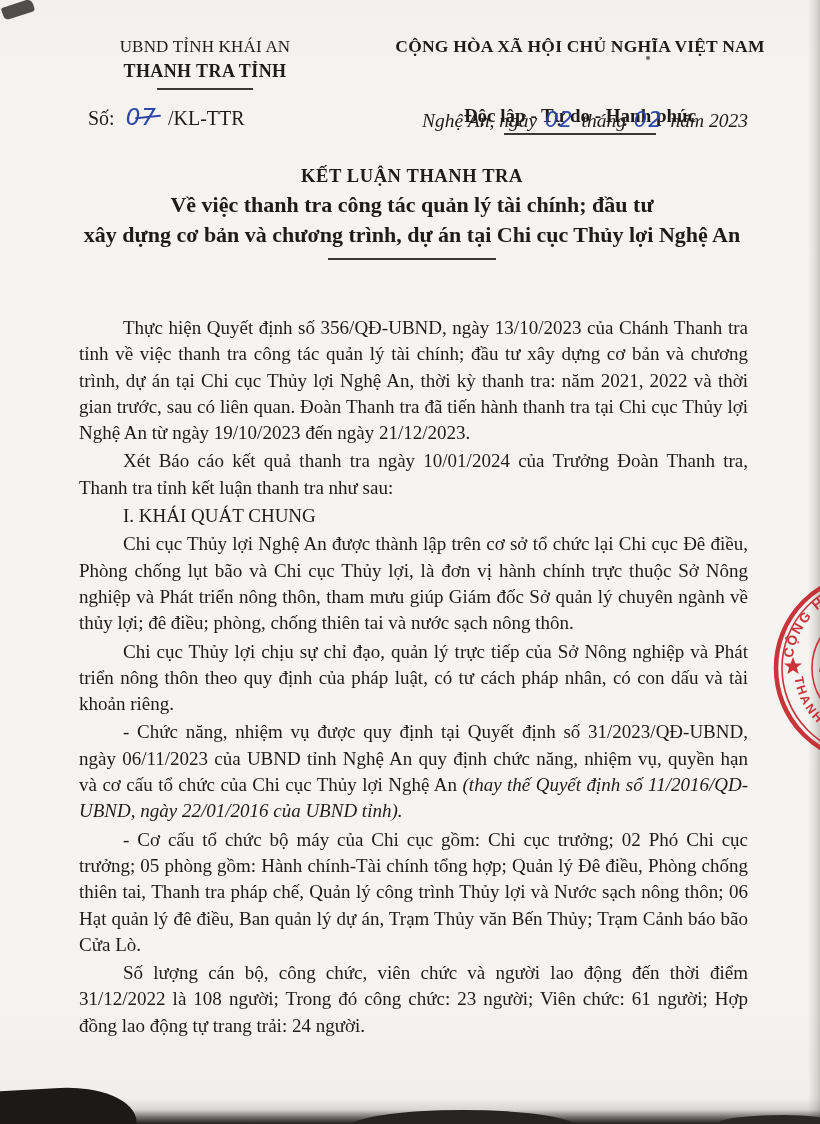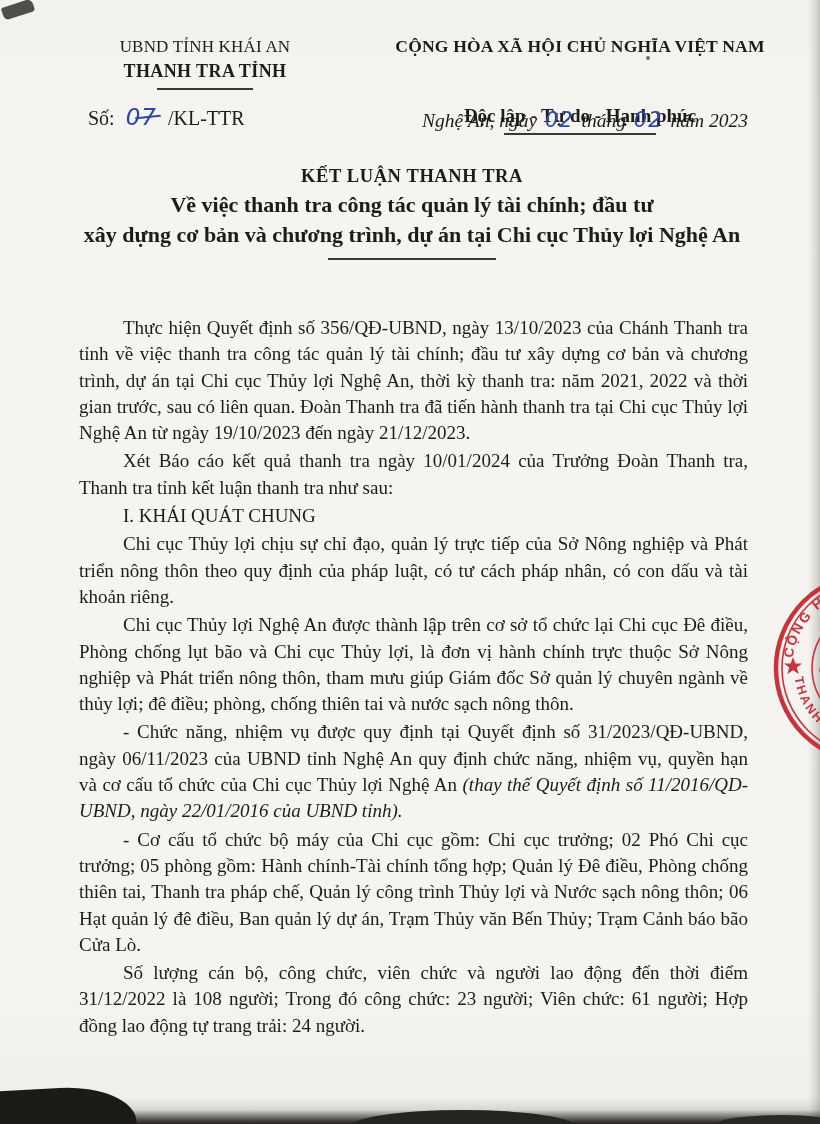--- a/index.html
+++ b/index.html
@@ -102,22 +102,22 @@
     <div class="t1">KẾT LUẬN THANH TRA</div>
     <div class="t2">Về việc thanh tra công tác quản lý tài chính; đầu tư</div>
     <div class="t2">xây dựng cơ bản và chương trình, dự án tại Chi cục Thủy lợi Nghệ An</div>
     <span class="rule"></span>
   </div>
 
   <div class="body-col">
       <p><span>Thực hiện Quyết định số 356/QĐ-UBND, ngày 13/10/2023 của Chánh Thanh tra tỉnh về việc thanh tra công tác quản lý tài chính; đầu tư xây dựng cơ bản và chương trình, dự án tại Chi cục Thủy lợi Nghệ An, thời kỳ thanh tra: năm 2021, 2022 và thời gian trước, sau có liên quan. Đoàn Thanh tra đã tiến hành thanh tra tại Chi cục Thủy lợi Nghệ An từ ngày 19/10/2023 đến ngày 21/12/2023.</span></p>
       <p><span>Xét Báo cáo kết quả thanh tra ngày 10/01/2024 của Trưởng Đoàn Thanh tra, Thanh tra tỉnh kết luận thanh tra như sau:</span></p>
       <p class="heading"><span>I. KHÁI QUÁT CHUNG</span></p>
+      <p><span>Chi cục Thủy lợi Nghệ An được thành lập trên cơ sở tổ chức lại Chi cục Đê điều, Phòng chống lụt bão và Chi cục Thủy lợi, là đơn vị hành chính trực thuộc Sở Nông nghiệp và Phát triển nông thôn, tham mưu giúp Giám đốc Sở quản lý chuyên ngành về thủy lợi; đê điều; phòng, chống thiên tai và nước sạch nông thôn.</span></p>
       <p><span>Chi cục Thủy lợi chịu sự chỉ đạo, quản lý trực tiếp của Sở Nông nghiệp và Phát triển nông thôn theo quy định của pháp luật, có tư cách pháp nhân, có con dấu và tài khoản riêng.</span></p>
-      <p><span>Chi cục Thủy lợi Nghệ An được thành lập trên cơ sở tổ chức lại Chi cục Đê điều, Phòng chống lụt bão và Chi cục Thủy lợi, là đơn vị hành chính trực thuộc Sở Nông nghiệp và Phát triển nông thôn, tham mưu giúp Giám đốc Sở quản lý chuyên ngành về thủy lợi; đê điều; phòng, chống thiên tai và nước sạch nông thôn.</span></p>
       <p><span>- Chức năng, nhiệm vụ được quy định tại Quyết định số 31/2023/QĐ-UBND, ngày 06/11/2023 của UBND tỉnh Nghệ An quy định chức năng, nhiệm vụ, quyền hạn và cơ cấu tổ chức của Chi cục Thủy lợi Nghệ An </span><span class="it">(thay thế Quyết định số 11/2016/QD-UBND, ngày 22/01/2016 của UBND tỉnh).</span></p>
       <p><span>- Cơ cấu tổ chức bộ máy của Chi cục gồm: Chi cục trưởng; 02 Phó Chi cục trưởng; 05 phòng gồm: Hành chính-Tài chính tổng hợp; Quản lý Đê điều, Phòng chống thiên tai, Thanh tra pháp chế, Quản lý công trình Thủy lợi và Nước sạch nông thôn; 06 Hạt quản lý đê điều, Ban quản lý dự án, Trạm Thủy văn Bến Thủy; Trạm Cảnh báo bão Cửa Lò.</span></p>
       <p><span>Số lượng cán bộ, công chức, viên chức và người lao động đến thời điểm 31/12/2022 là 108 người; Trong đó công chức: 23 người; Viên chức: 61 người; Hợp đồng lao động tự trang trải: 24 người.</span></p>
     </div>
 
   <svg class="seal" viewBox="0 0 200 200" width="200" height="200">
     <g opacity="0.92">
       <circle cx="100" cy="100" r="94" fill="none" stroke="#c5242b" stroke-width="4.5"></circle>
       <circle cx="100" cy="100" r="88" fill="none" stroke="#c5242b" stroke-width="1.6"></circle>
       <circle cx="100" cy="100" r="58" fill="none" stroke="#c5242b" stroke-width="1.6"></circle>

